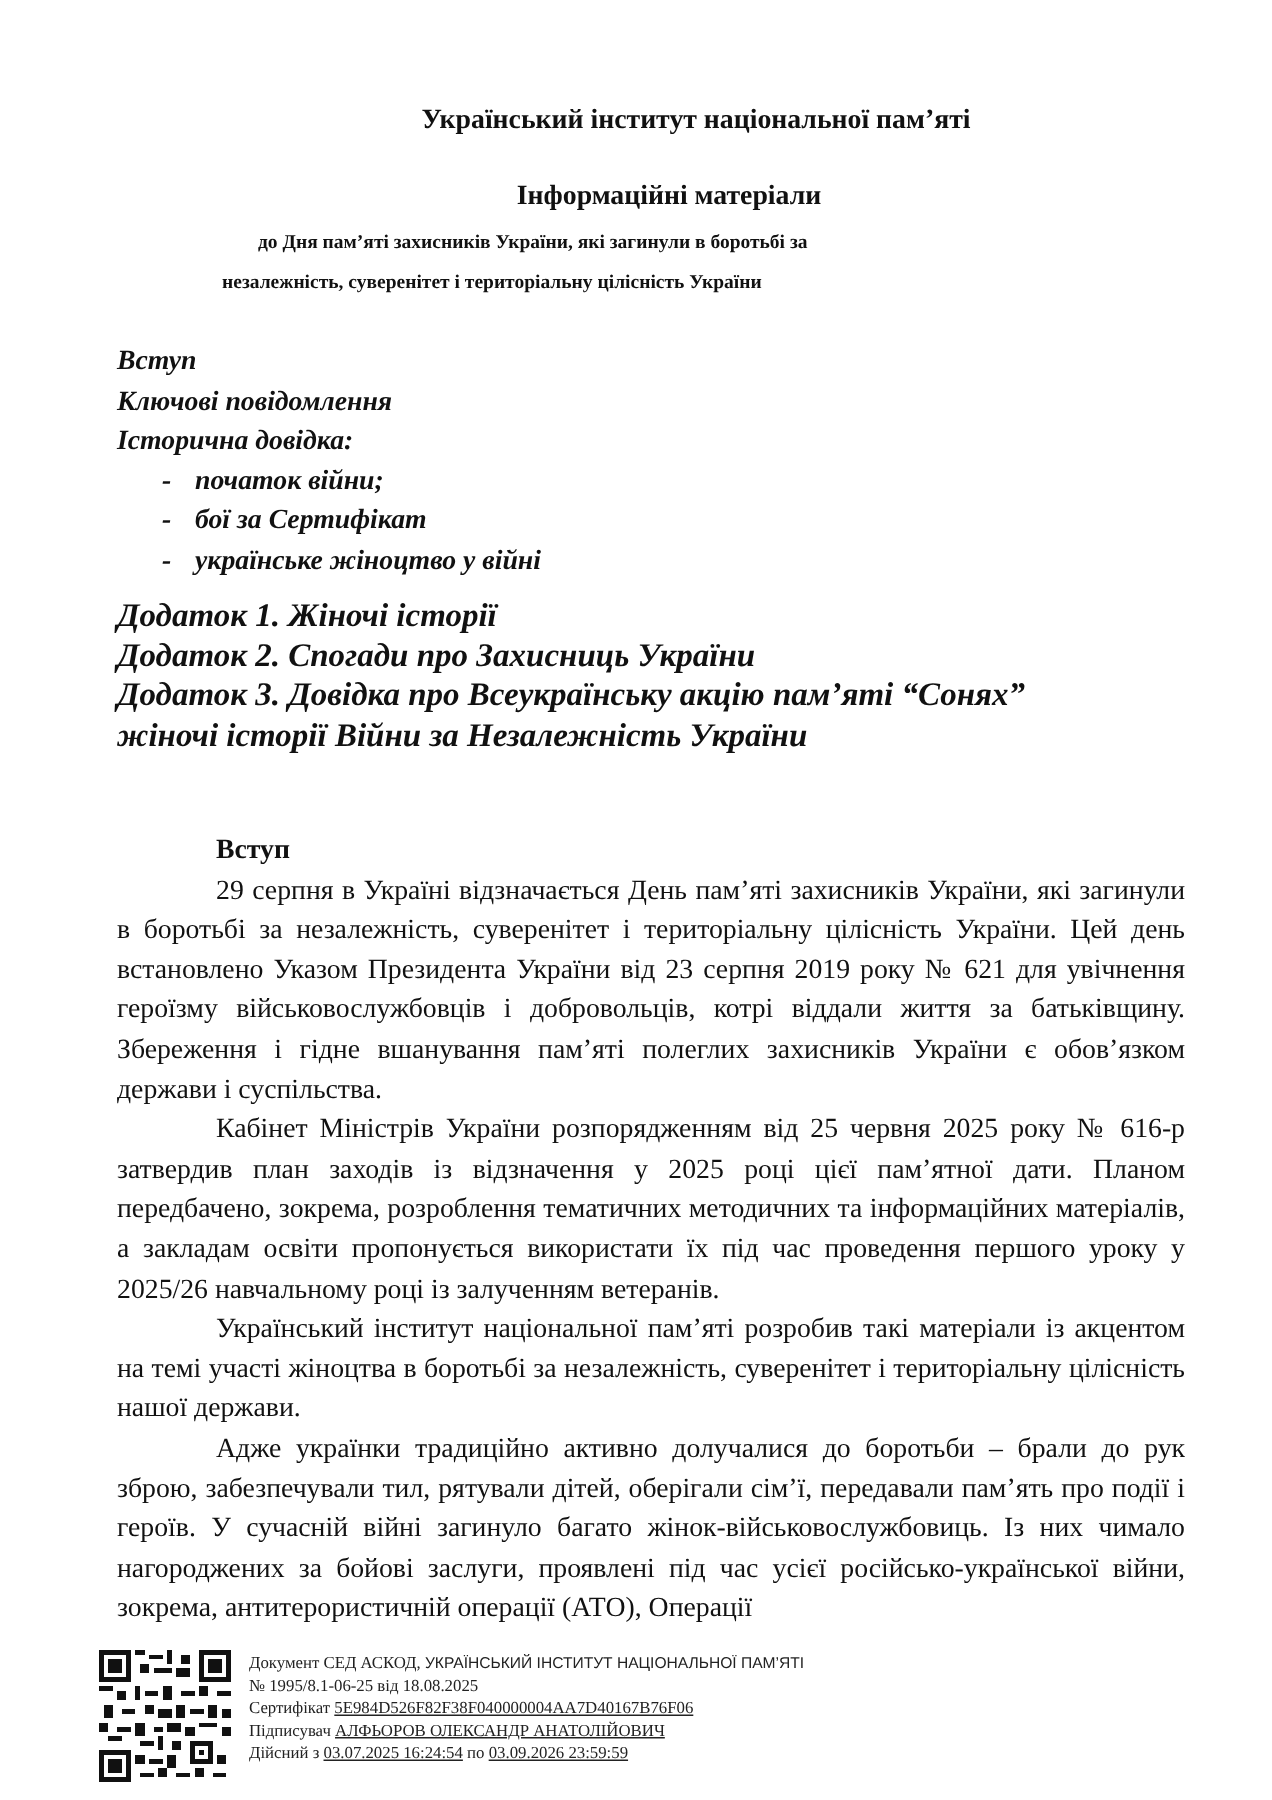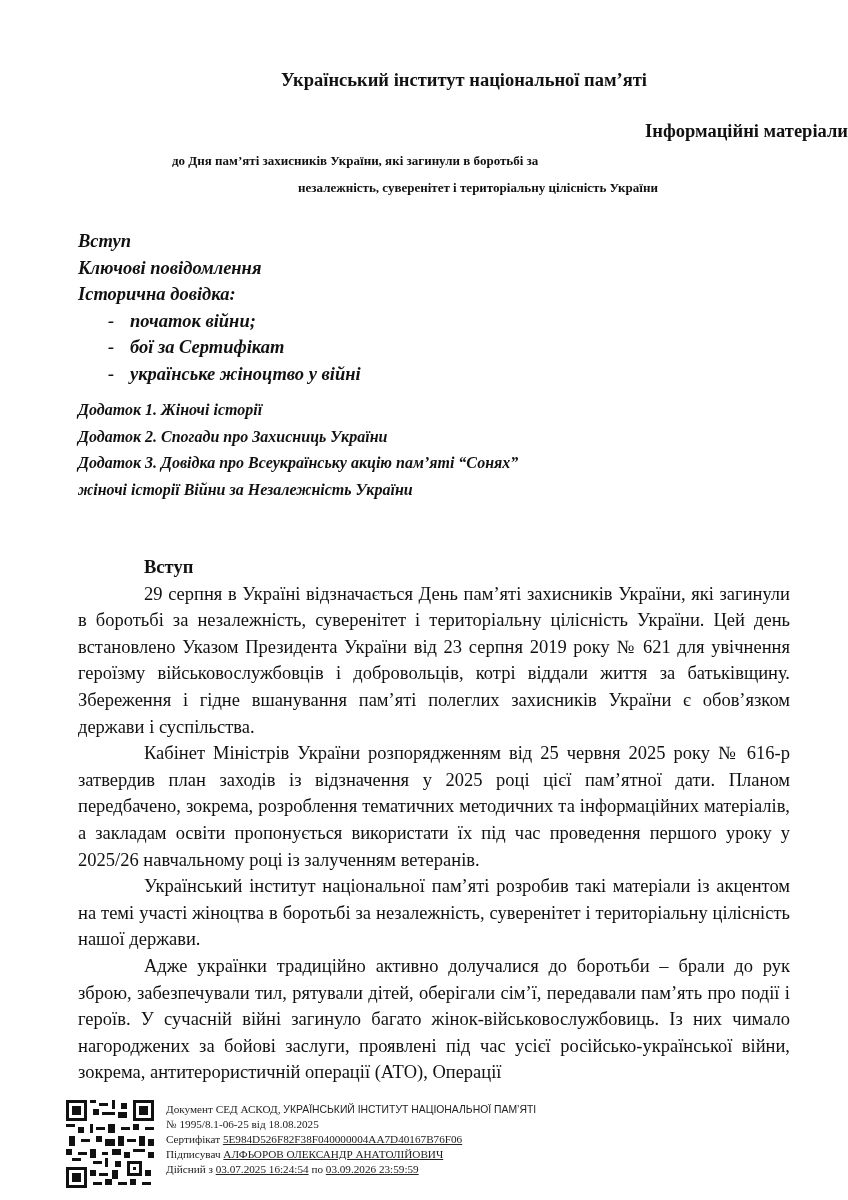--- a/index.html
+++ b/index.html
@@ -2,35 +2,35 @@
 <html><head>
 <meta charset="utf-8">
 <style>
   html, body { margin: 0; padding: 0; background: #ffffff; }
   body { width: 848px; height: 1200px; position: relative; overflow: hidden;
          font-family: "Liberation Serif", "DejaVu Serif", serif; color: #111; }
   .page { position: absolute; left: 0; top: 0; width: 692px; height: 1200px; }
   .h-inst { position: absolute; top: 70px; left: 0; width: 848px; text-align: center;
             padding-left: 80px; box-sizing: border-box;
             font-weight: bold; font-size: 18.5px; }
-  .h-title { position: absolute; top: 121px; left: 0; width: 848px; text-align: right;
+  .h-title { position: absolute; top: 121px; left: 0; width: 848px; text-align: center;
              padding-left: 44px; box-sizing: border-box;
              font-weight: bold; font-size: 18.5px; }
   .h-sub { position: absolute; top: 147px; left: 76px; width: 732px;
            font-weight: bold; font-size: 13px; line-height: 27px; text-align: right; }
   .h-sub .l1 { display: block; text-align: left; padding-left: 96px; }
-  .h-sub .l2 { display: block; text-align: center; padding-left: 72px; }
+  .h-sub .l2 { display: block; text-align: left; padding-left: 72px; }
 
   .toc { position: absolute; top: 228px; left: 78px; width: 712px;
          font-style: italic; font-weight: bold; font-size: 18.5px; line-height: 26.5px; }
   .toc .item { display: block; }
   .toc .sub { display: block; padding-left: 30px; }
   .toc .sub .dash { display: inline-block; width: 22px; }
   .toc2 { position: absolute; top: 397px; left: 78px; width: 712px;
-          font-style: italic; font-weight: bold; font-size: 16px; line-height: 26.5px; }
+          font-style: italic; font-weight: bold; font-size: 22px; line-height: 26.5px; }
   .toc2 .item { display: block; }
   .toc2 .just { text-align: justify; text-align-last: justify; }
 
   .body { position: absolute; top: 554px; left: 78px; width: 712px;
           font-size: 18.5px; line-height: 26.6px; }
   .body h3 { margin: 0 0 0 66px; font-size: 18.5px; font-weight: bold; line-height: 26.6px; }
   .body p { margin: 0; text-indent: 66px; text-align: justify; }
 
   .footer { position: absolute; top: 1100px; left: 66px; width: 560px; height: 90px; }
   .qr { position: absolute; left: 0; top: 0; width: 88px; height: 88px; }

